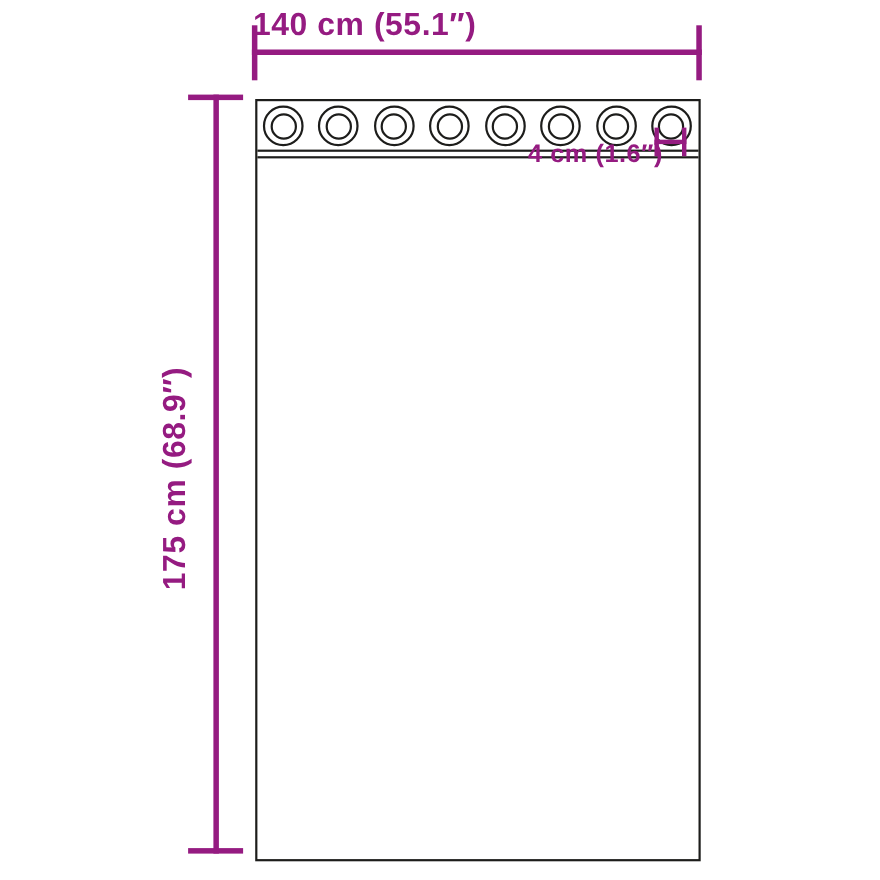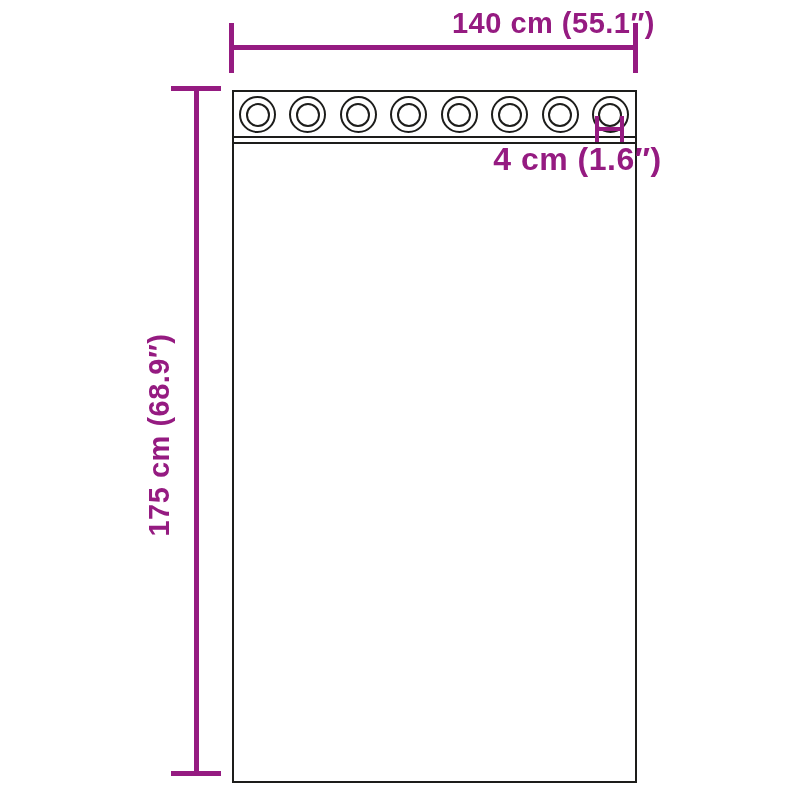--- a/index.html
+++ b/index.html
@@ -65,24 +65,24 @@
 
   
   .dim { position: absolute; background: var(--dim-color, #951b81); }
 
   
   .dim-line-width { left: 229px; top: 45px; width: 409px; height: 5px; }
   .dim-cap-width-left  { left: 229px; top: 23px; width: 5px; height: 50px; }
   .dim-cap-width-right { left: 633px; top: 23px; width: 5px; height: 50px; }
   .dim-label-width {
     position: absolute;
-    left: 248px;
+    left: 230px;
     top: 7px;
     width: 407px;
-    text-align: right;
+    text-align: left;
     font-size: 29px;
     color: var(--dim-color, #951b81);
     letter-spacing: 0.5px;
   }
 
   
   .dim-line-height { left: 194px; top: 86px; width: 5px; height: 690px; }
   .dim-cap-height-top    { left: 171px; top: 86px;  width: 50px; height: 5px; }
   .dim-cap-height-bottom { left: 171px; top: 771px; width: 50px; height: 5px; }
   .dim-label-height {
@@ -99,24 +99,24 @@
     letter-spacing: 0.5px;
   }
 
   
   .dim-tick-grommet-left  { left: 595px; top: 116px; width: 4px; height: 26px; }
   .dim-tick-grommet-right { left: 620px; top: 116px; width: 4px; height: 26px; }
   .dim-conn-grommet       { left: 595px; top: 127px; width: 29px; height: 4px; }
   .dim-label-grommet {
     position: absolute;
     left: 480px;
-    top: 141px;
+    top: 126px;
     width: 195px;
-    text-align: center;
-    font-size: 32px;
+    text-align: left;
+    font-size: 23px;
     color: var(--dim-color, #951b81);
     letter-spacing: 0.5px;
   }
 </style>
 </head>
 <body>
 
 <div class="canvas">
 
   <div class="curtain">

